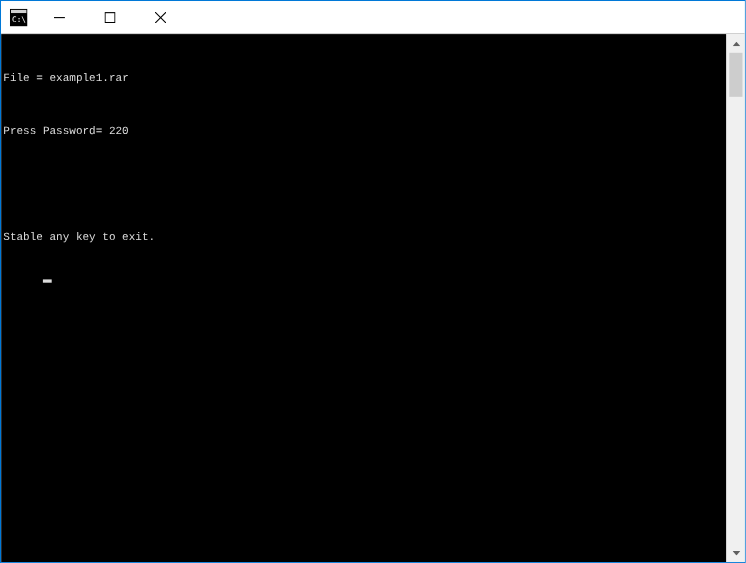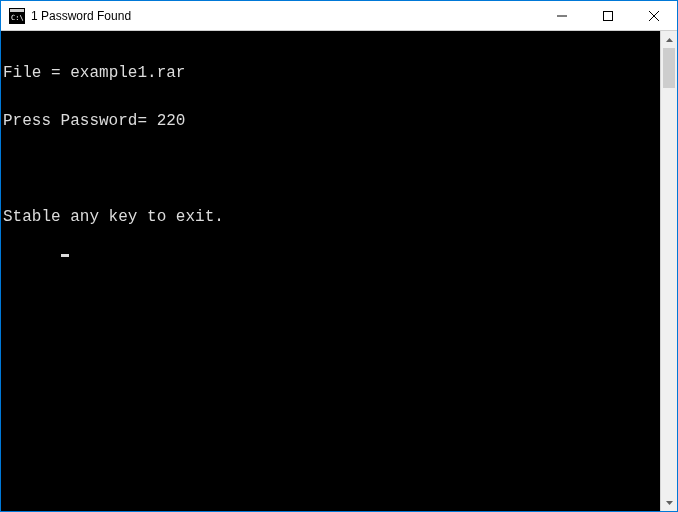--- a/index.html
+++ b/index.html
@@ -60,21 +60,21 @@
     .content-area {
       flex: 1;
       display: flex;
       overflow: hidden;
     }
     .console {
       flex: 1;
       background: #000;
       color: #dcdcdc;
       font-family: Consolas, "Courier New", monospace;
-      font-size: 16px;
+      font-size: 10px;
       line-height: 16px;
       padding: 2px 0 0 2px;
       white-space: pre;
       position: relative;
       overflow: hidden;
     }
     .console-line {
       display: block;
     }
     .cursor {
@@ -120,21 +120,20 @@
 <div class="window">
   <div class="titlebar">
     <span class="titlebar-icon">
       <svg width="16" height="16" viewBox="0 0 16 16">
         <rect x="0" y="0" width="16" height="16" fill="#000"></rect>
         <rect x="1" y="1" width="14" height="3" fill="#d0d0d0"></rect>
         <rect x="1" y="4" width="14" height="11" fill="#000"></rect>
         <text x="2" y="12" font-size="7" font-family="monospace" fill="#fff">C:\</text>
       </svg>
     </span>
-    <span class="titlebar-title">1 Password Found</span>
     <div class="titlebar-controls">
       <button class="titlebar-btn">
         <svg width="10" height="10" viewBox="0 0 10 10">
           <line x1="0" y1="5" x2="10" y2="5" stroke="#000" stroke-width="1"></line>
         </svg>
       </button>
       <button class="titlebar-btn">
         <svg width="10" height="10" viewBox="0 0 10 10">
           <rect x="0.5" y="0.5" width="9" height="9" fill="none" stroke="#000" stroke-width="1"></rect>
         </svg>

